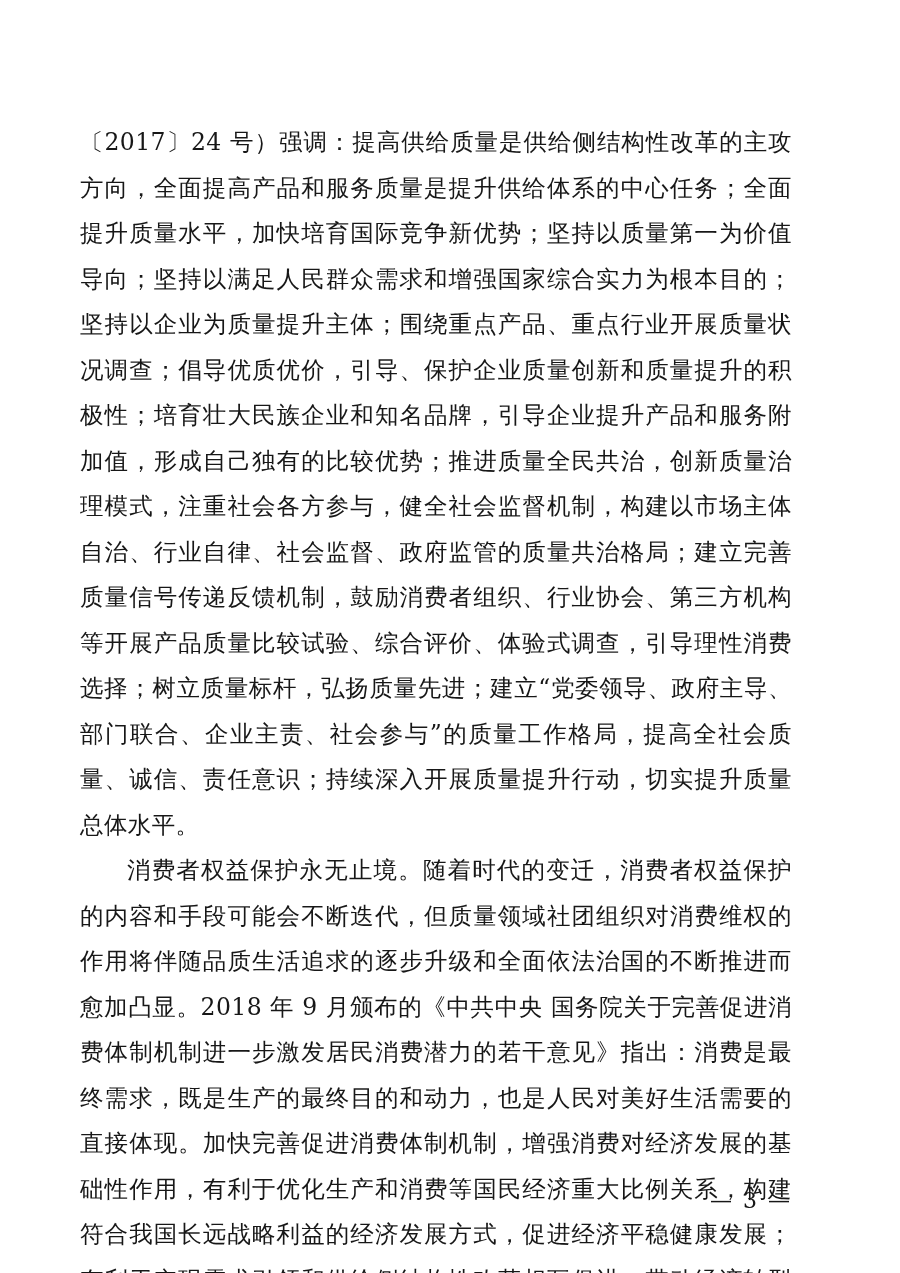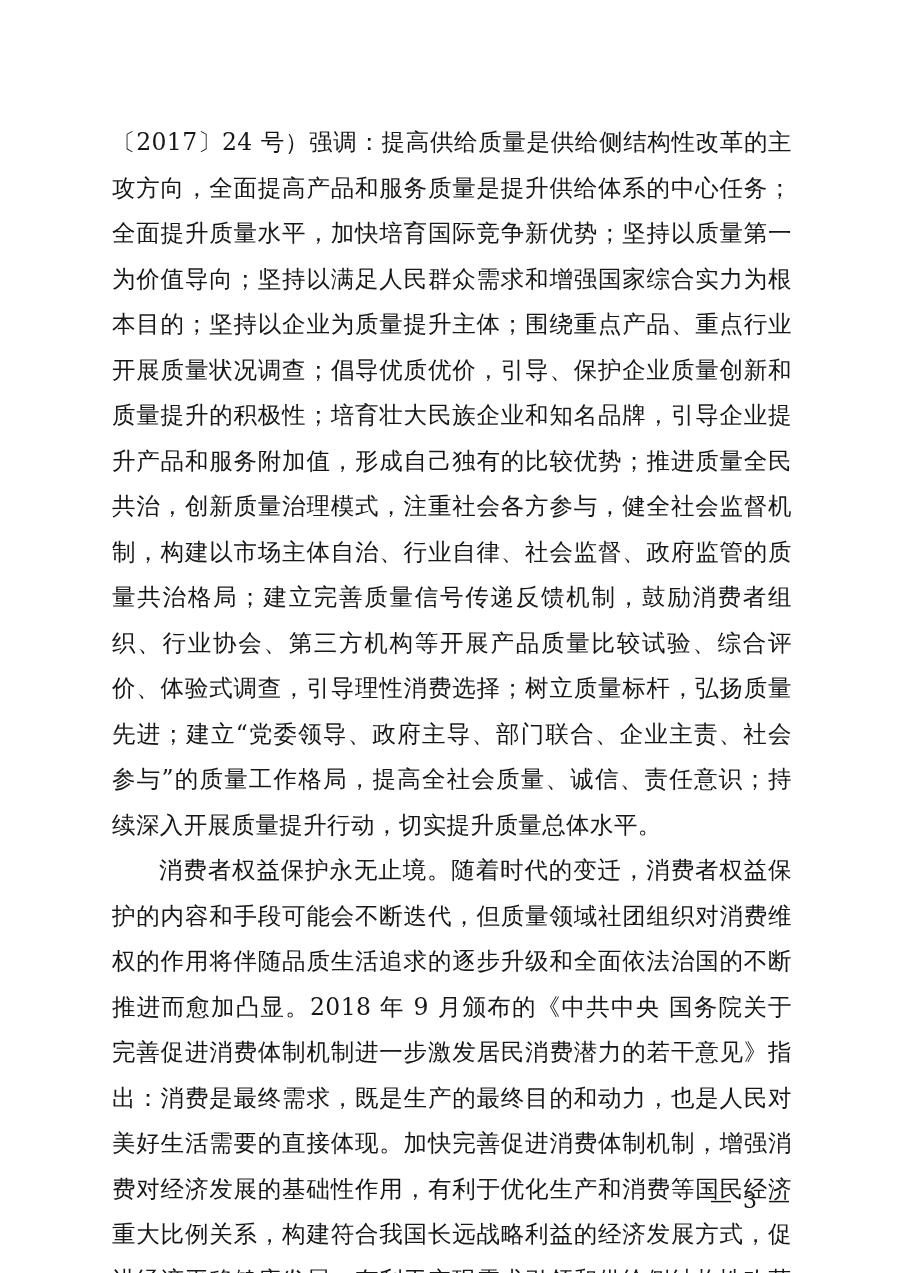--- a/index.html
+++ b/index.html
@@ -12,21 +12,21 @@
     background: #ffffff;
     font-family: "DejaVu Serif", "Liberation Serif", serif;
     color: #1a1a1a;
     overflow: hidden;
   }
   .page {
     position: relative;
     width: 900px;
     height: 1273px;
     box-sizing: border-box;
-    padding: 120px 108px 60px 112px;
+    padding: 120px 108px 60px 80px;
   }
   .body-text {
     font-size: 23.5px;
     line-height: 45.5px;
     text-align: justify;
     text-justify: inter-ideograph;
     letter-spacing: 0.4px;
     color: #171717;
   }
   .para {

